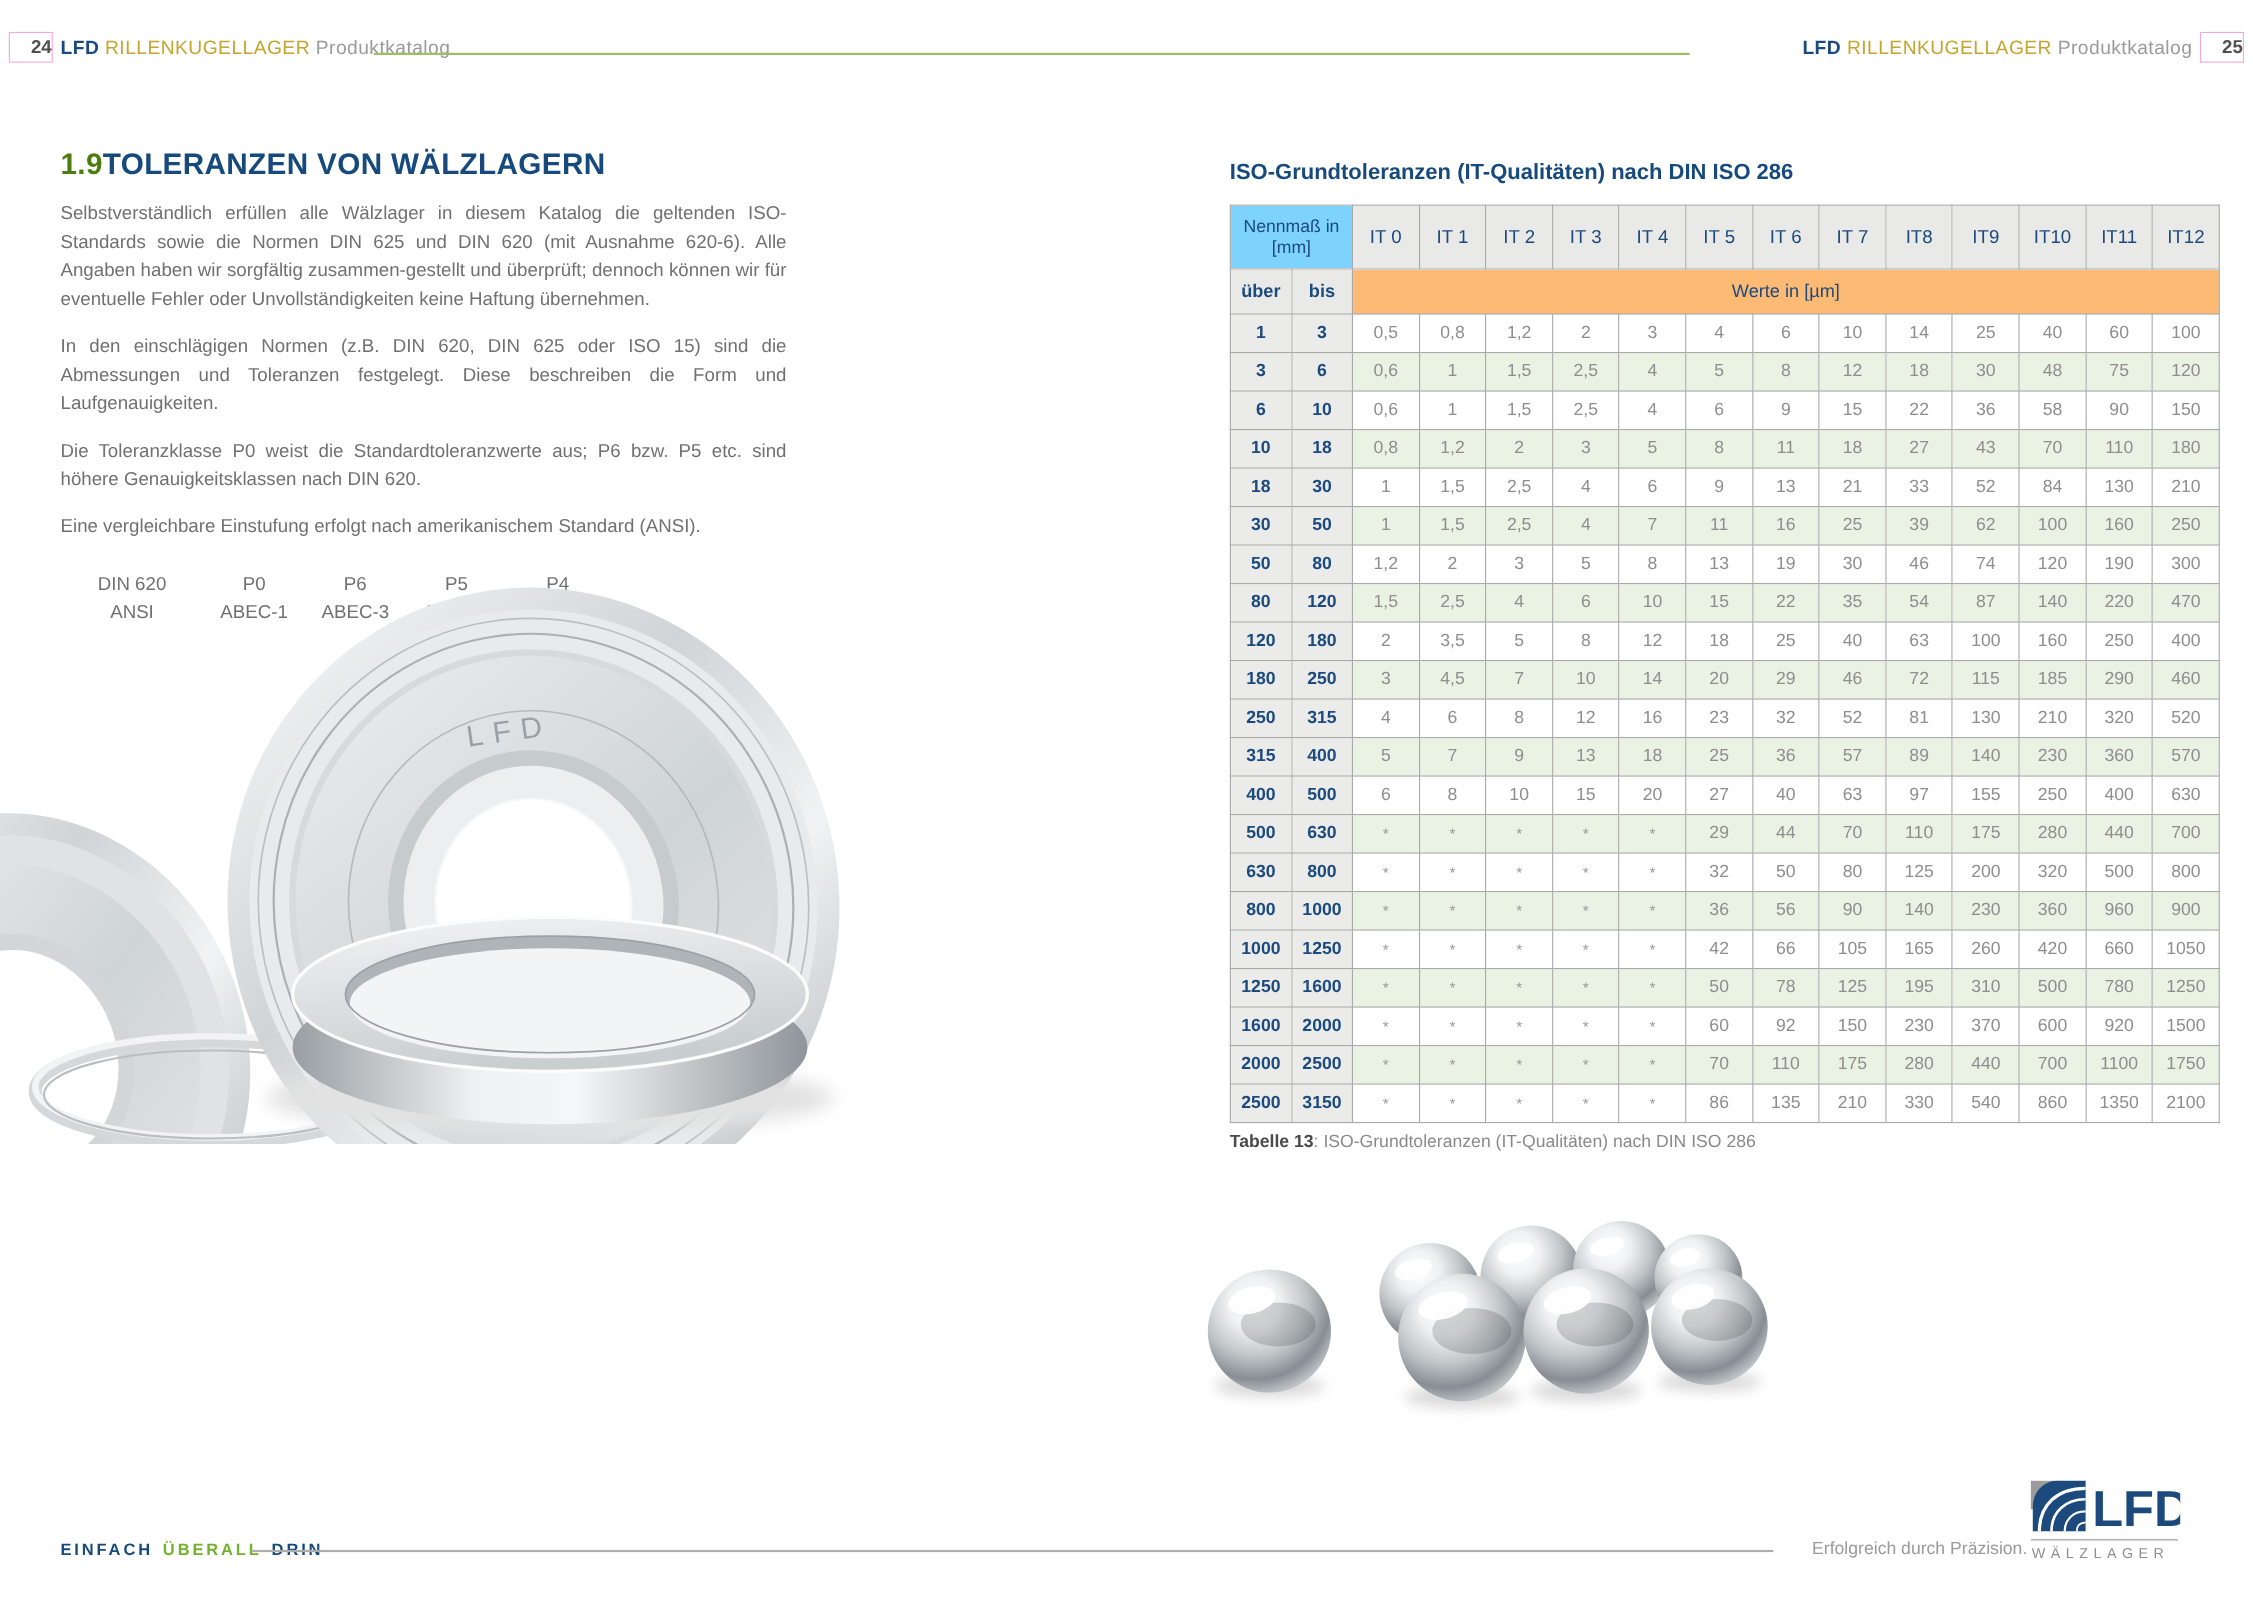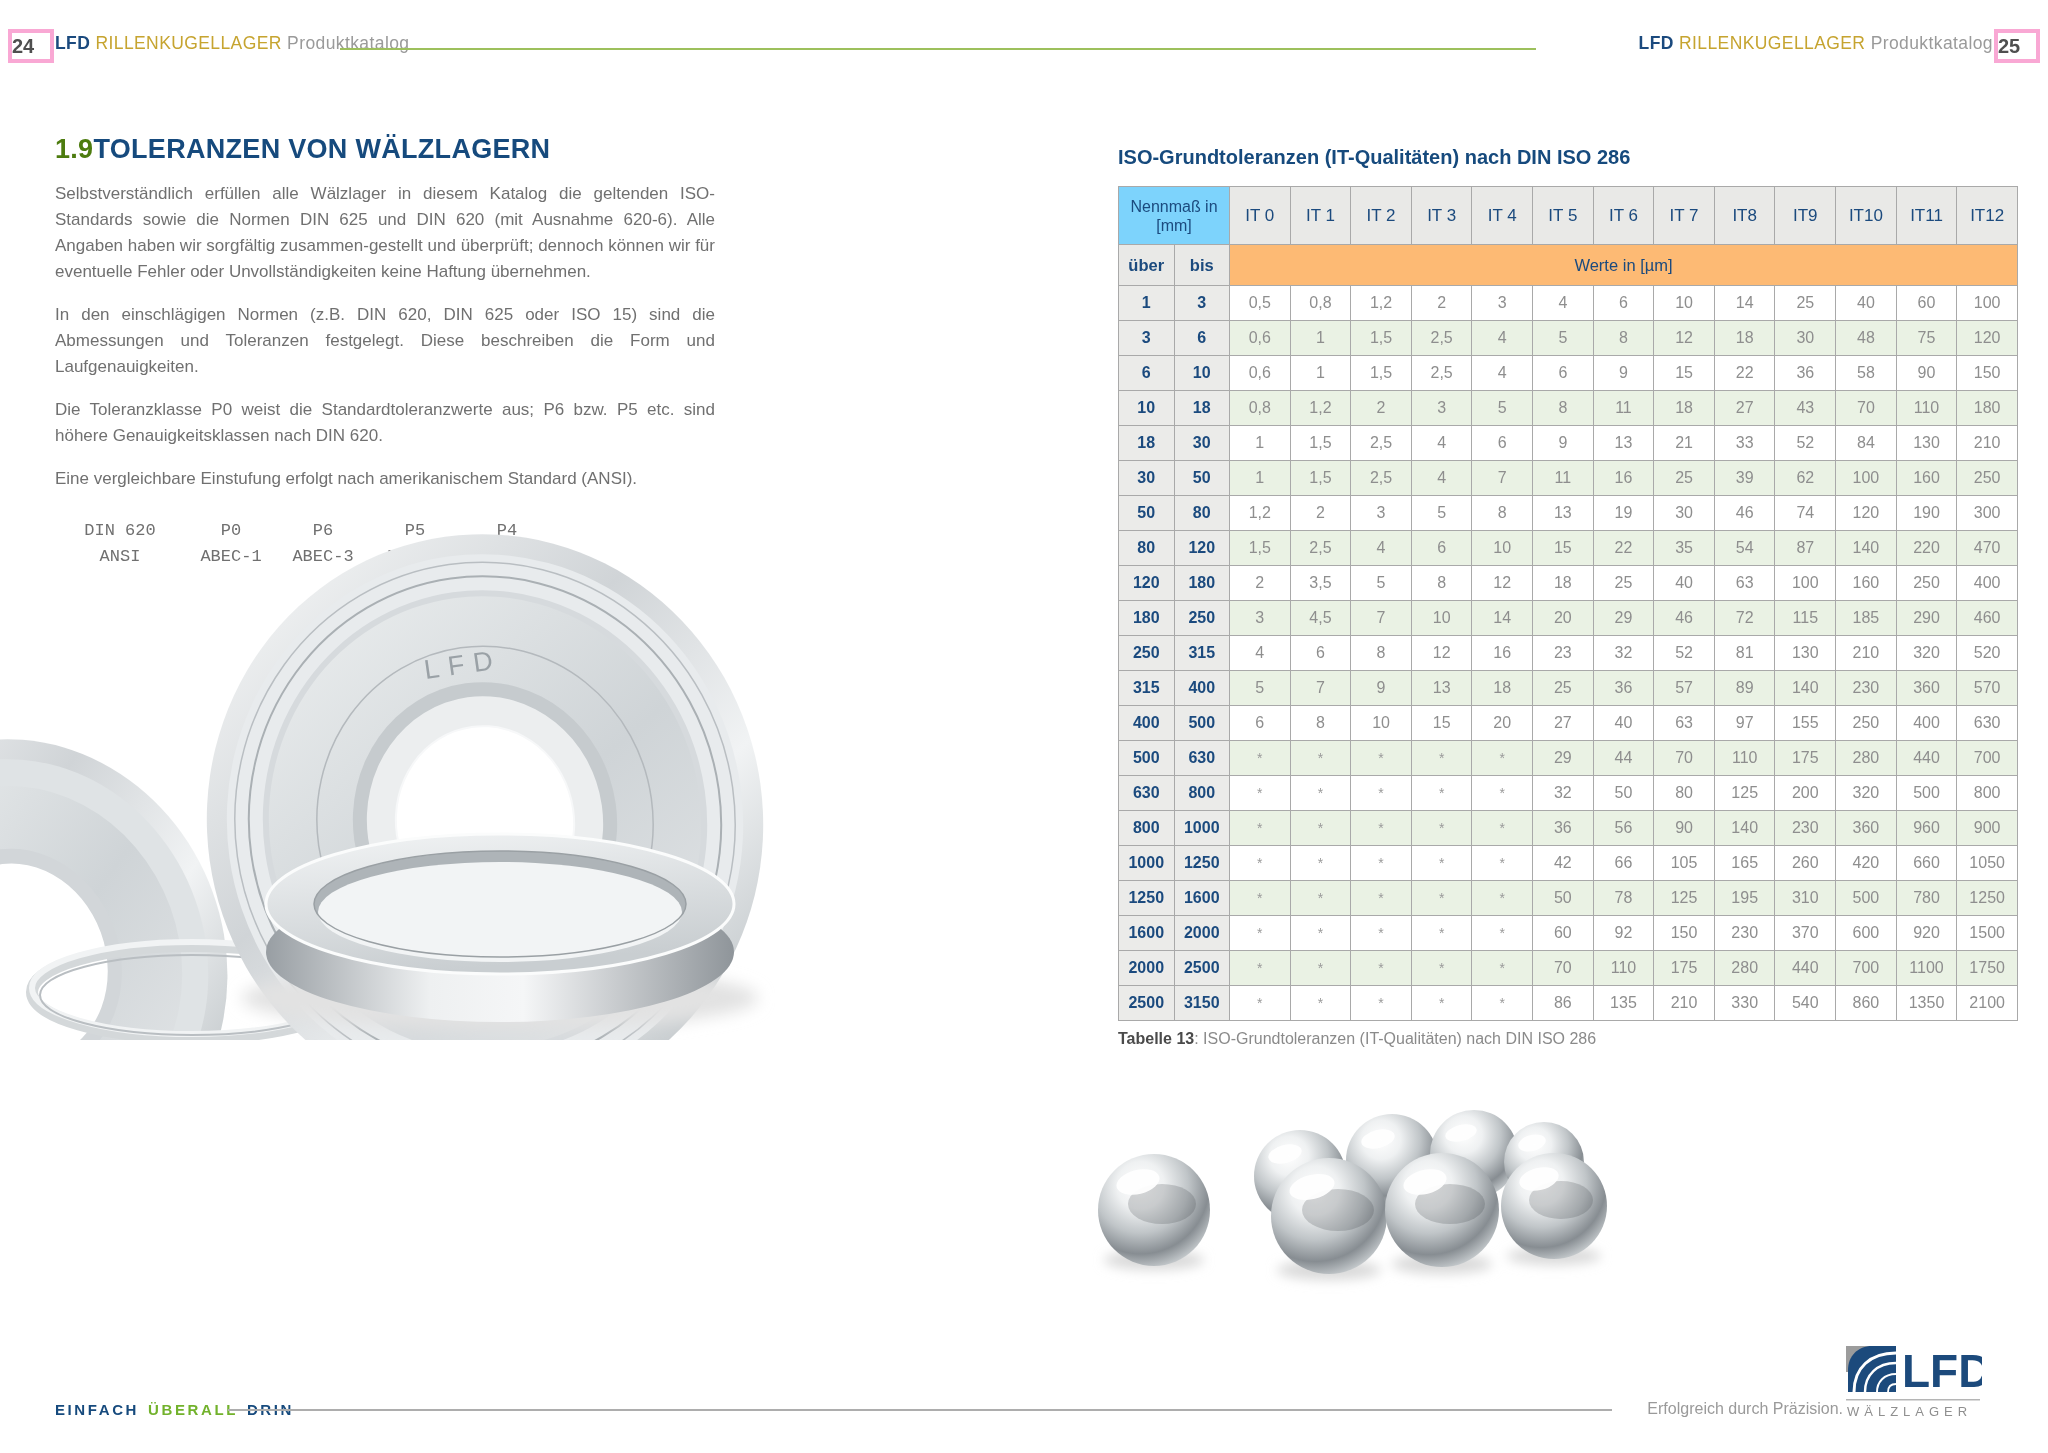--- a/index.html
+++ b/index.html
@@ -1,39 +1,39 @@
 <!DOCTYPE html>
 <html lang="de"><head>
 <meta charset="utf-8">
 <style>
   html,body{margin:0;padding:0;background:#ffffff;}
   body{font-family:"Liberation Sans",sans-serif;}
   .page{position:relative;width:2048px;height:1453px;background:#ffffff;overflow:hidden;}
 
   
-  .pagenum-box{position:absolute;top:29px;width:38px;height:26px;border:4px solid #f9a8d4;
-    background:#fff;color:#4f4f4f;font-weight:bold;font-size:20px;line-height:26px;text-align:left;}
+  .pagenum-box{position:absolute;top:29px;width:38px;height:26px;border:1px solid #f9a8d4;
+    background:#fff;color:#4f4f4f;font-weight:bold;font-size:17px;line-height:26px;text-align:right;}
   .pagenum-left{left:8px;}
   .pagenum-right{right:8px;}
   .header-brand{position:absolute;top:33px;font-size:17.5px;letter-spacing:.4px;white-space:nowrap;}
   .header-left{left:55px;}
   .header-right{right:55px;}
   .brand-lfd{color:#1b4a7e;font-weight:bold;}
   .brand-gold{color:#c6a430;}
   .brand-gray{color:#9a9a9a;}
   .header-rule{position:absolute;top:48px;left:340px;width:1196px;height:2px;background:#9dc05c;}
 
   
   .section-title{position:absolute;left:55px;top:134px;font-size:27px;font-weight:bold;letter-spacing:.3px;}
   .section-number{color:#4d7c0f;}
   .section-name{color:#164a7d;}
   .body-col{position:absolute;left:55px;top:181px;width:660px;color:#707070;font-size:17px;line-height:26px;}
   .body-col p{margin:0 0 17px 0;text-align:justify;}
   .body-col p.last{margin-bottom:26px;}
-  .ansi-table{margin-top:2px;font-family:Liberation Mono, monospace;}
+  .ansi-table{margin-top:2px;}
   .ansi-row{display:flex;line-height:26px;color:#707070;font-size:17px;}
   .ansi-cell{width:92px;text-align:center;}
   .ansi-cell.first{width:130px;}
 
   .bearing-photo{position:absolute;left:0;top:432px;}
 
   
   .tol-title{position:absolute;left:1118px;top:146px;font-size:20px;font-weight:bold;color:#164a7d;}
   .tol-wrap{position:absolute;left:1118px;top:186px;}
   table.tol{border-collapse:collapse;table-layout:fixed;width:900px;background:#fff;}

